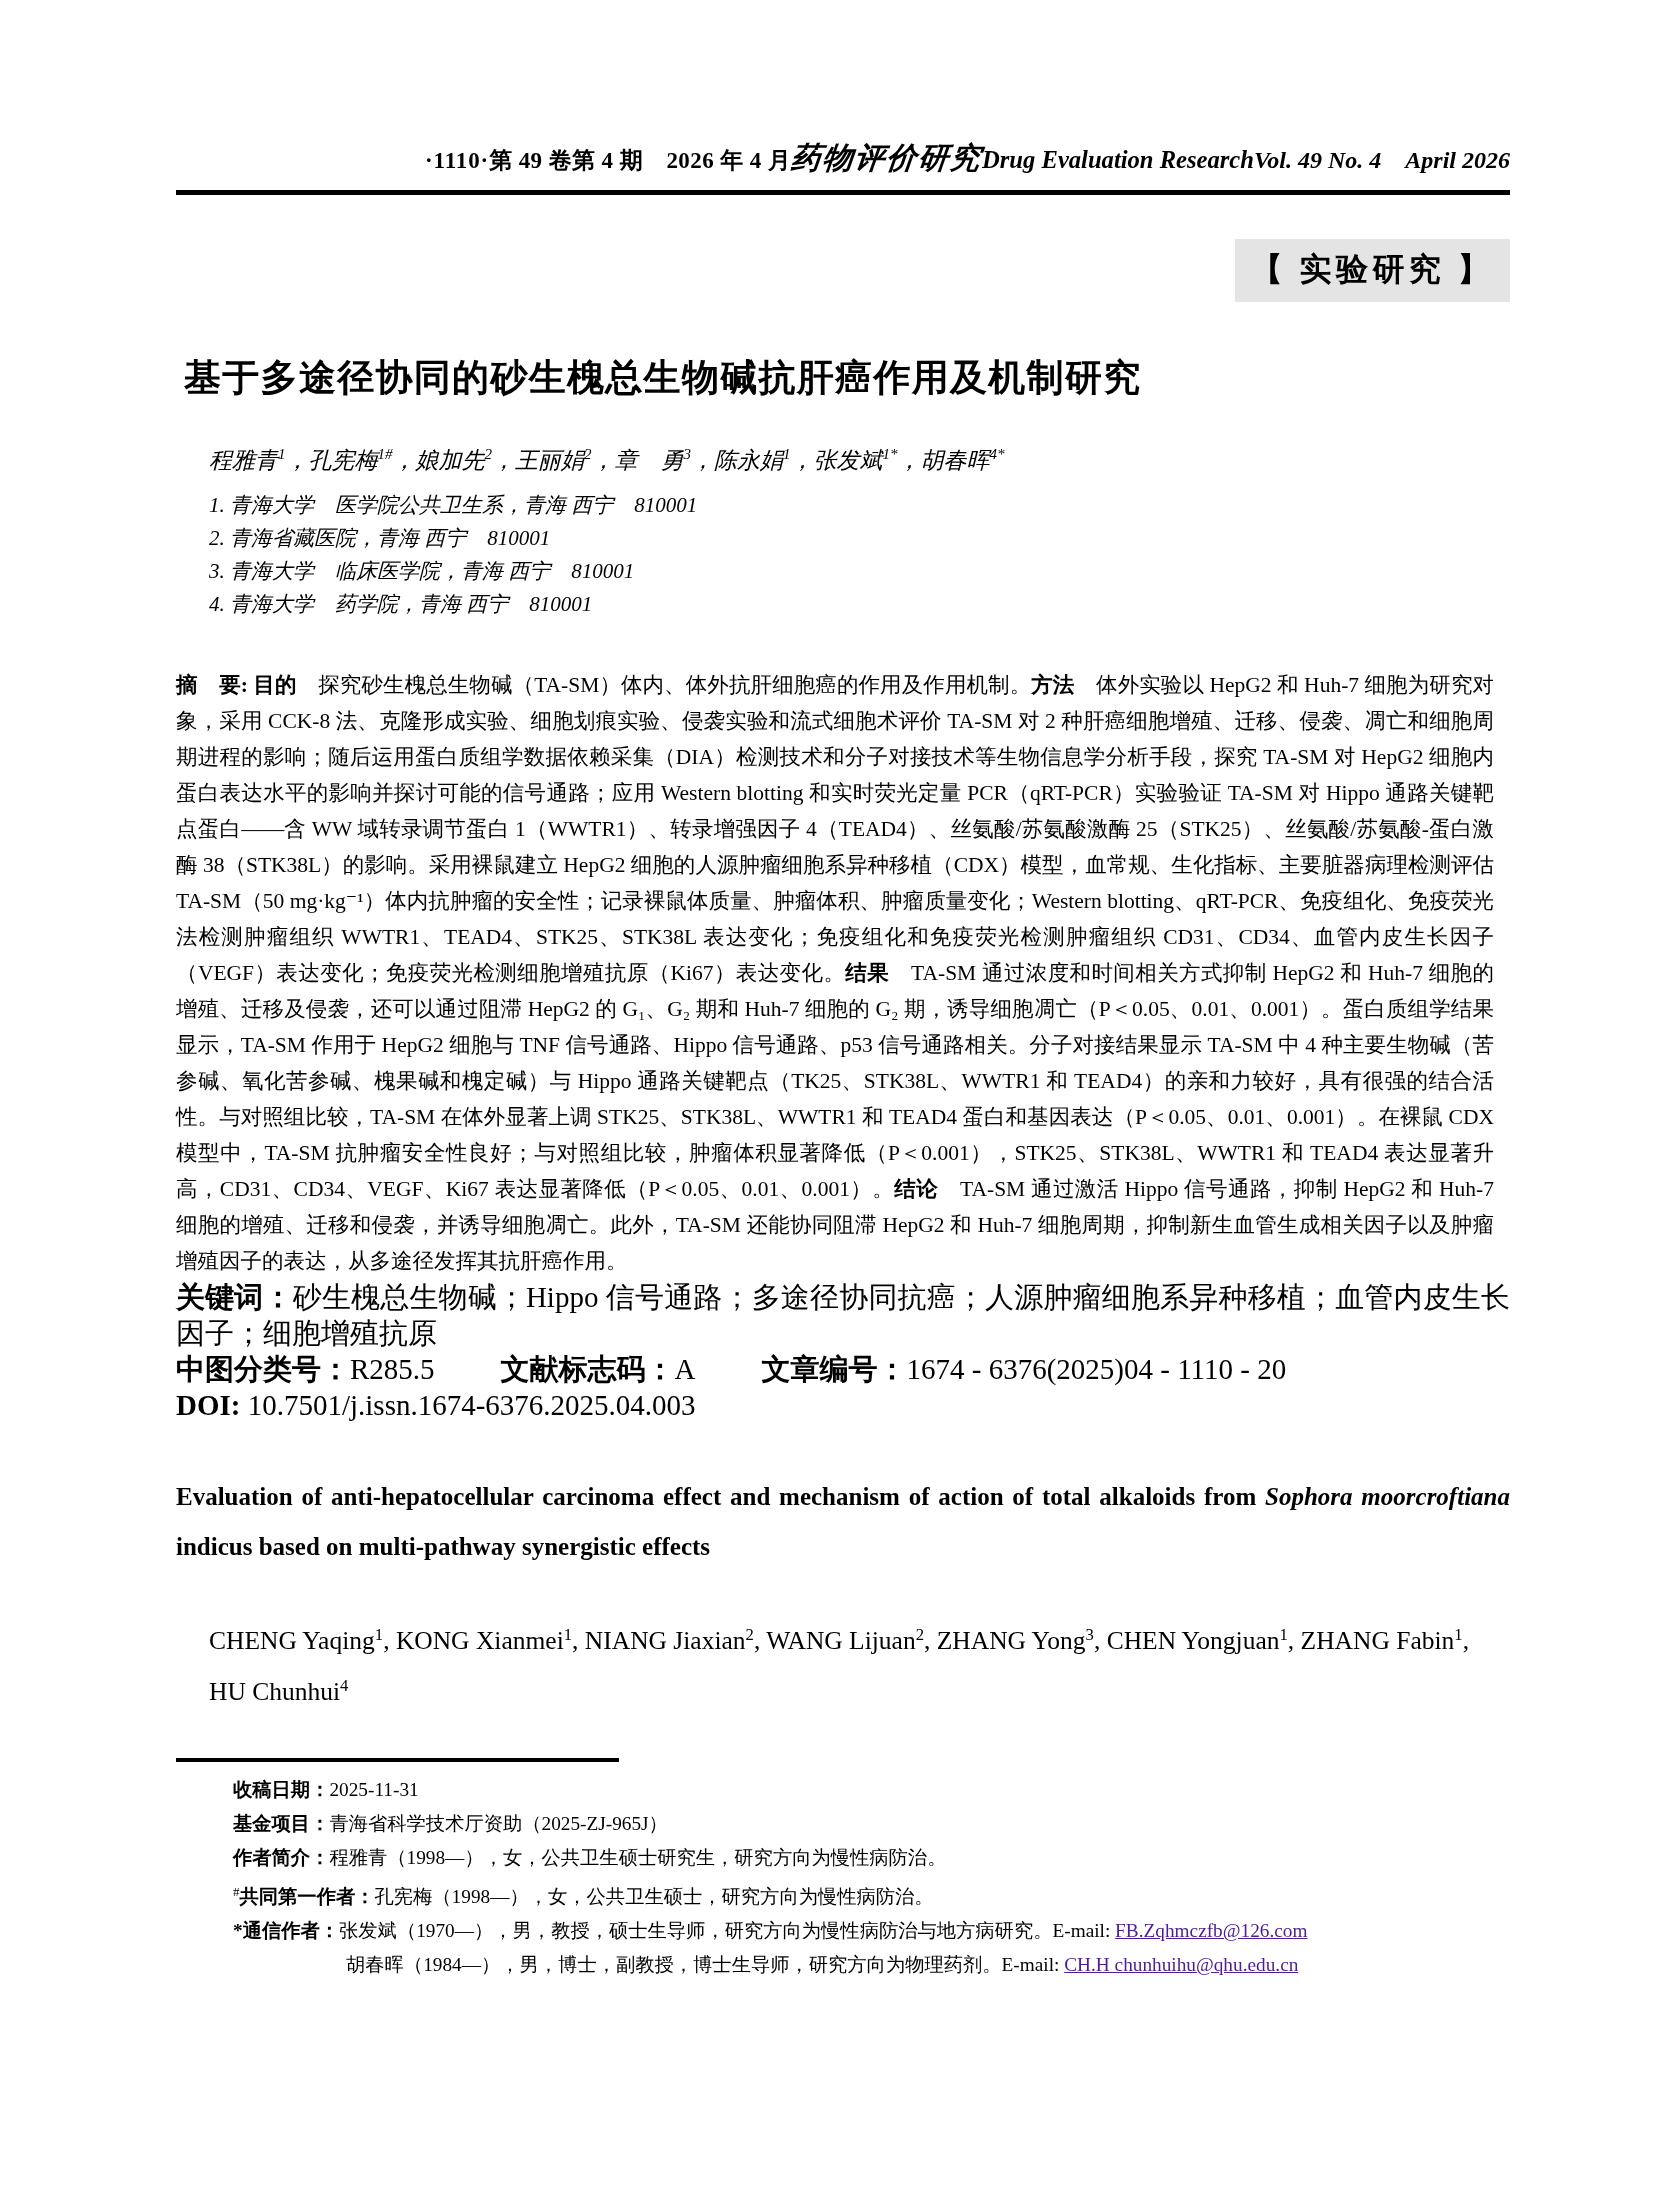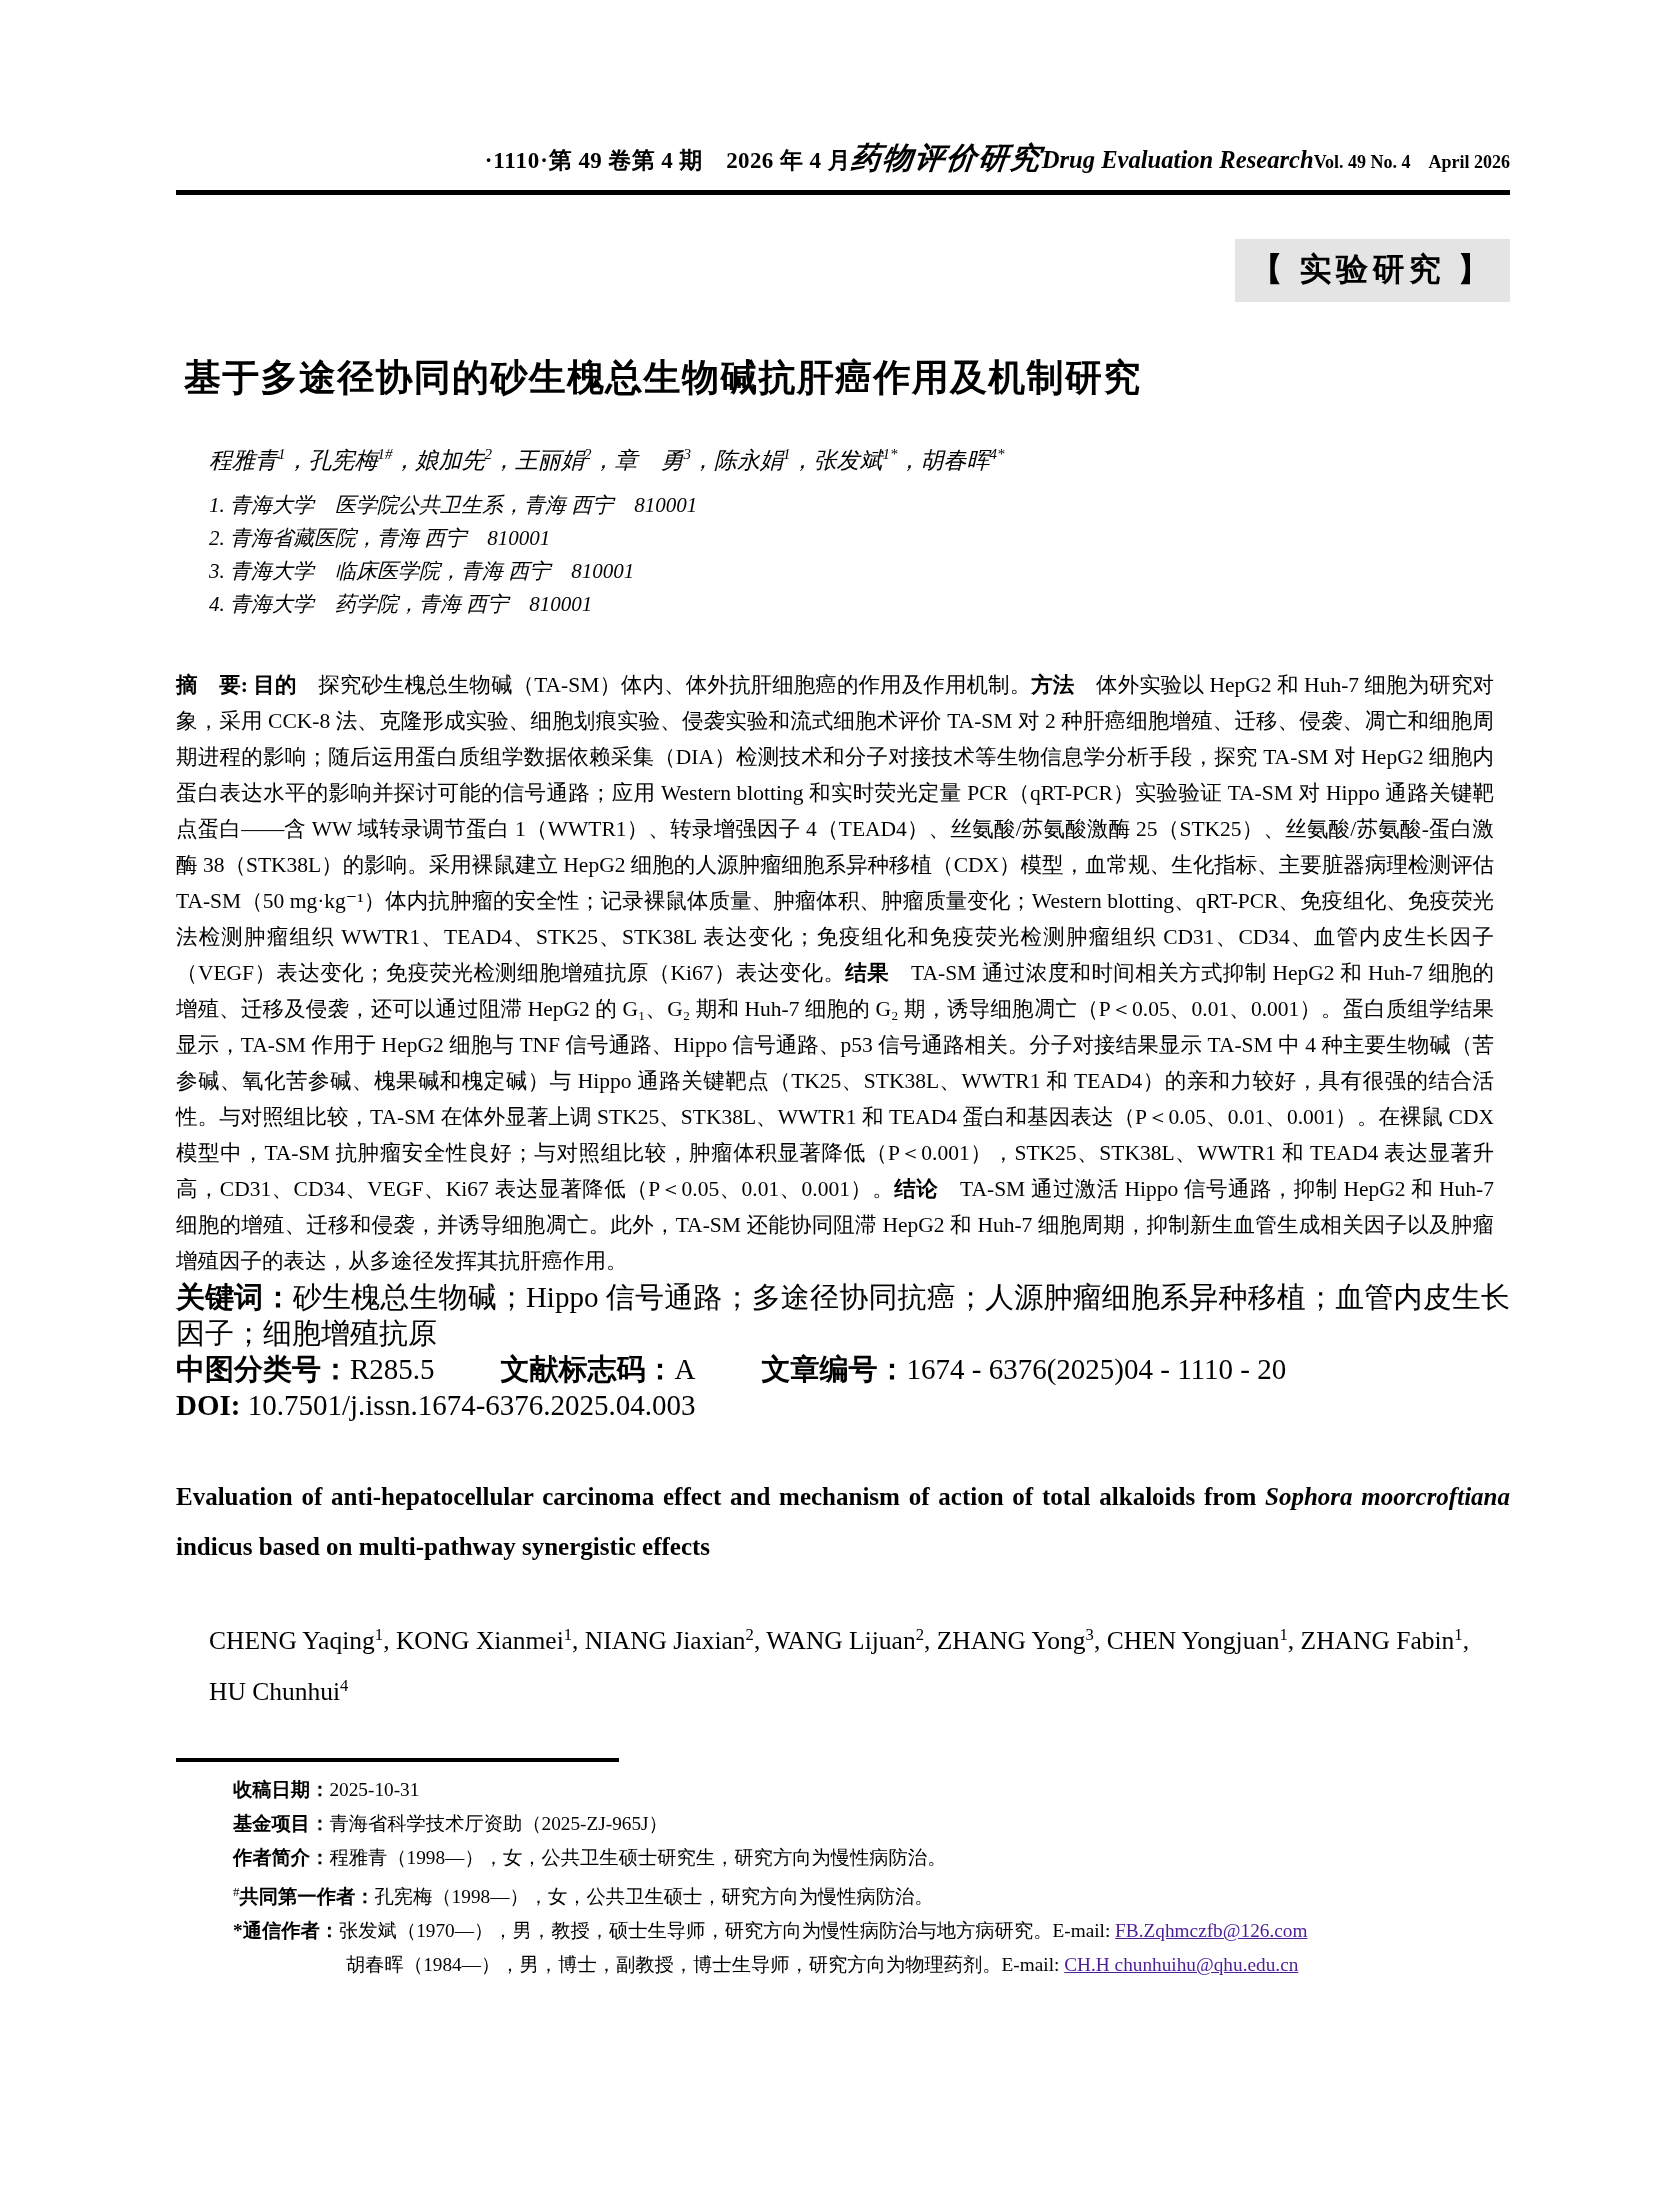--- a/index.html
+++ b/index.html
@@ -37,21 +37,21 @@
     font-weight: bold;
     transform: skewX(-6deg);
     display: inline-block;
     letter-spacing: 1.8px;
   }
   .hdr-en {
     font-size: 24.6px;
     font-style: italic;
     font-weight: bold;
   }
-  .hdr-vol { font-size: 18px; }
+  .hdr-vol { font-size: 24px; font-style: italic; }
   .rule {
     margin-top: 10.5px;
     height: 5.7px;
     background: #000000;
   }
   
   .badge-row {
     margin-top: 44px;
     text-align: right;
   }
@@ -184,21 +184,21 @@
 
   <h2 class="title-en"><span>Evaluation of anti-hepatocellular carcinoma effect and mechanism of action of total alkaloids from </span><i>Sophora moorcroftiana</i><span> indicus based on multi-pathway synergistic effects</span></h2>
 
   <div class="authors-en">
     <span><span>CHENG Yaqing</span><sup>1</sup><span>, </span></span><span><span>KONG Xianmei</span><sup>1</sup><span>, </span></span><span><span>NIANG Jiaxian</span><sup>2</sup><span>, </span></span><span><span>WANG Lijuan</span><sup>2</sup><span>, </span></span><span><span>ZHANG Yong</span><sup>3</sup><span>, </span></span><span><span>CHEN Yongjuan</span><sup>1</sup><span>, </span></span><span><span>ZHANG Fabin</span><sup>1</sup><span>, </span></span><span><span>HU Chunhui</span><sup>4</sup><span></span></span>
   </div>
 
   <div class="fn-sep"></div>
 
   <div class="footnotes">
-    <p><b>收稿日期：</b><span>2025-10-31</span></p>
+    <p><b>收稿日期：</b><span>2025-11-31</span></p>
     <p><b>基金项目：</b><span>青海省科学技术厅资助（2025-ZJ-965J）</span></p>
     <p><b>作者简介：</b><span>程雅青（1998—），女，公共卫生硕士研究生，研究方向为慢性病防治。</span></p>
     <p><sup>#</sup><b>共同第一作者：</b><span>孔宪梅（1998—），女，公共卫生硕士，研究方向为慢性病防治。</span></p>
     <p><b>*通信作者：</b><span>张发斌（1970—），男，教授，硕士生导师，研究方向为慢性病防治与地方病研究。E-mail: </span><a class="email">FB.Zqhmczfb@126.com</a></p>
     <p class="fn-cont"><span>胡春晖（1984—），男，博士，副教授，博士生导师，研究方向为物理药剂。E-mail: </span><a class="email">CH.H chunhuihu@qhu.edu.cn</a></p>
   </div>
 
 </div>
 
 

